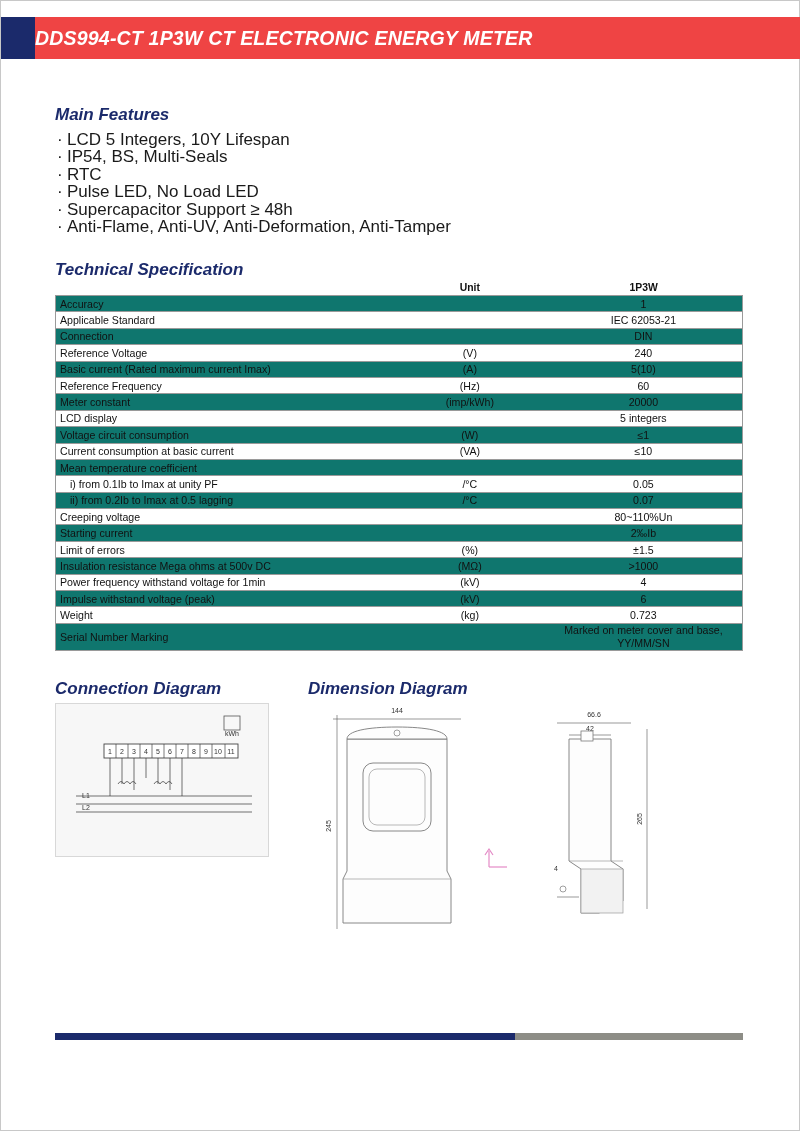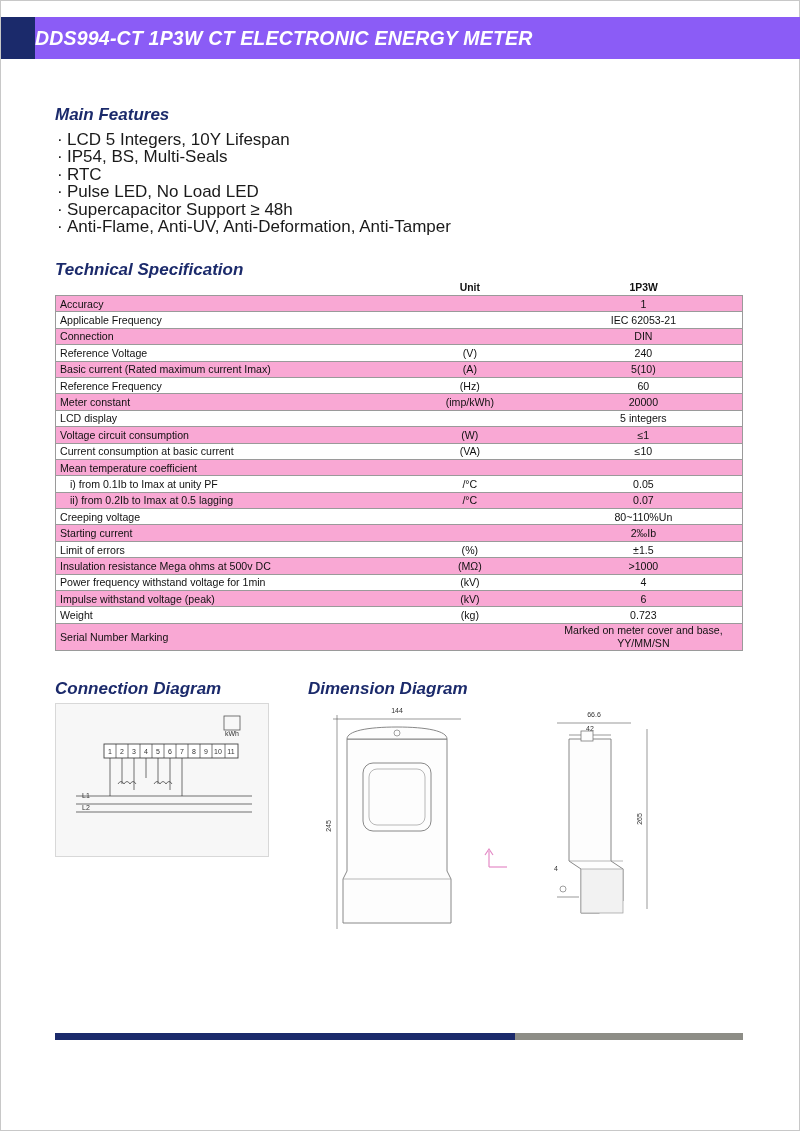--- a/index.html
+++ b/index.html
@@ -22,21 +22,21 @@
     box-sizing: border-box;
     border: 1px solid #c8c8c8;
   }
 
   
   .header-bar {
     position: absolute;
     left: 0; top: 16px;
     width: 800px;
     height: 42px;
-    background: #8b5cf6;
+    background: #ef4444;
     display: flex;
     align-items: center;
   }
   .header-accent {
     width: 34px;
     height: 42px;
     background: #1b2a6b;
   }
   .header-title {
     color: #ffffff;
@@ -112,21 +112,21 @@
   .spec-table tbody tr td.c-param {
     padding-left: 4px;
     text-align: left;
     border-left: 1px solid #9a9a9a;
   }
   .spec-table tbody tr td.c-unit { text-align: center; }
   .spec-table tbody tr td.c-val  {
     text-align: center;
     border-right: 1px solid #9a9a9a;
   }
-  .spec-table tbody tr.alt td { background: #f9a8d4; }
+  .spec-table tbody tr.alt td { background: #0f766e; }
   .indent { padding-left: 14px !important; }
   .tall td { height: 28px; }
   .serial-val { line-height: 13px; }
 
   
   .conn-box {
     position: absolute;
     left: 54px;
     top: 702px;
     width: 212px;
@@ -211,21 +211,21 @@
         <th class="col-val">1P3W</th>
       </tr>
     </thead>
     <tbody>
       <tr class="alt">
         <td class="c-param">Accuracy</td>
         <td class="c-unit"></td>
         <td class="c-val">1</td>
       </tr>
       <tr>
-        <td class="c-param">Applicable Frequency</td>
+        <td class="c-param">Applicable Standard</td>
         <td class="c-unit"></td>
         <td class="c-val">IEC 62053-21</td>
       </tr>
       <tr class="alt">
         <td class="c-param">Connection</td>
         <td class="c-unit"></td>
         <td class="c-val">DIN</td>
       </tr>
       <tr>
         <td class="c-param">Reference Voltage</td>

